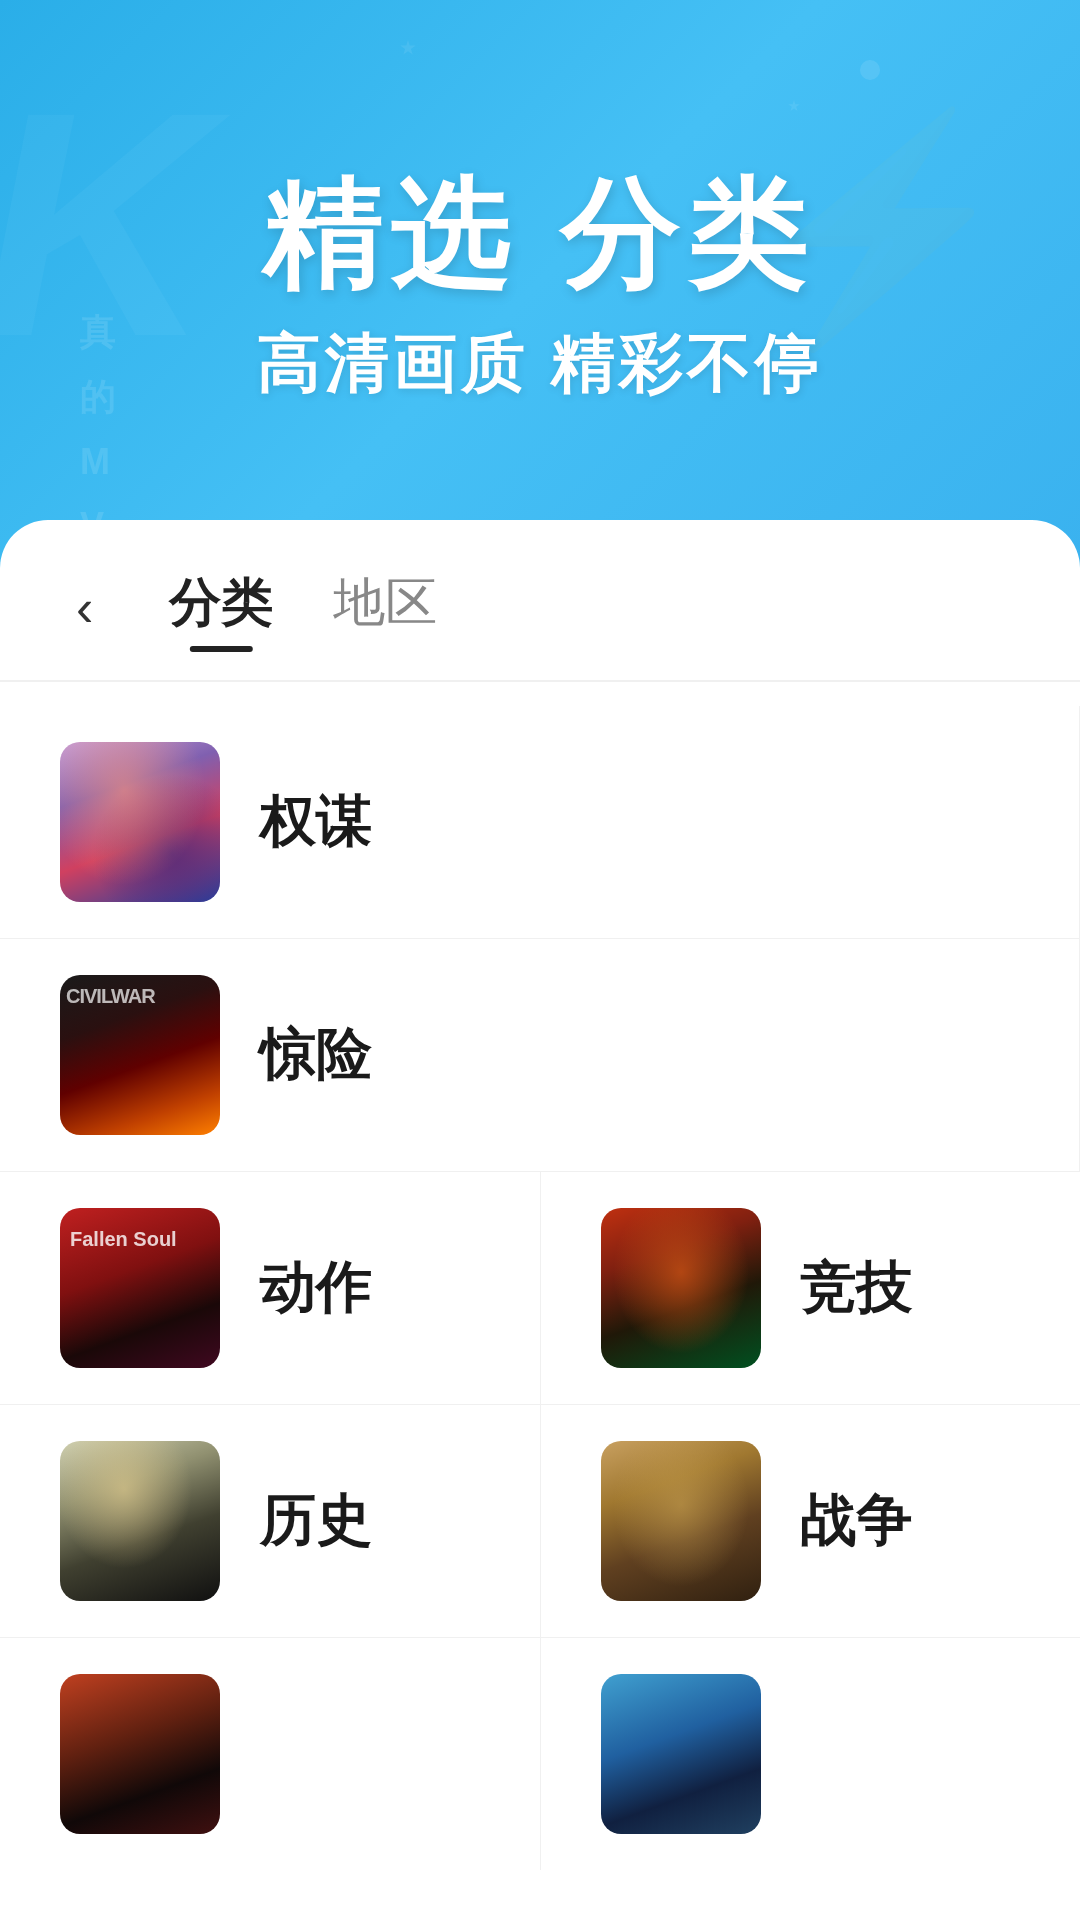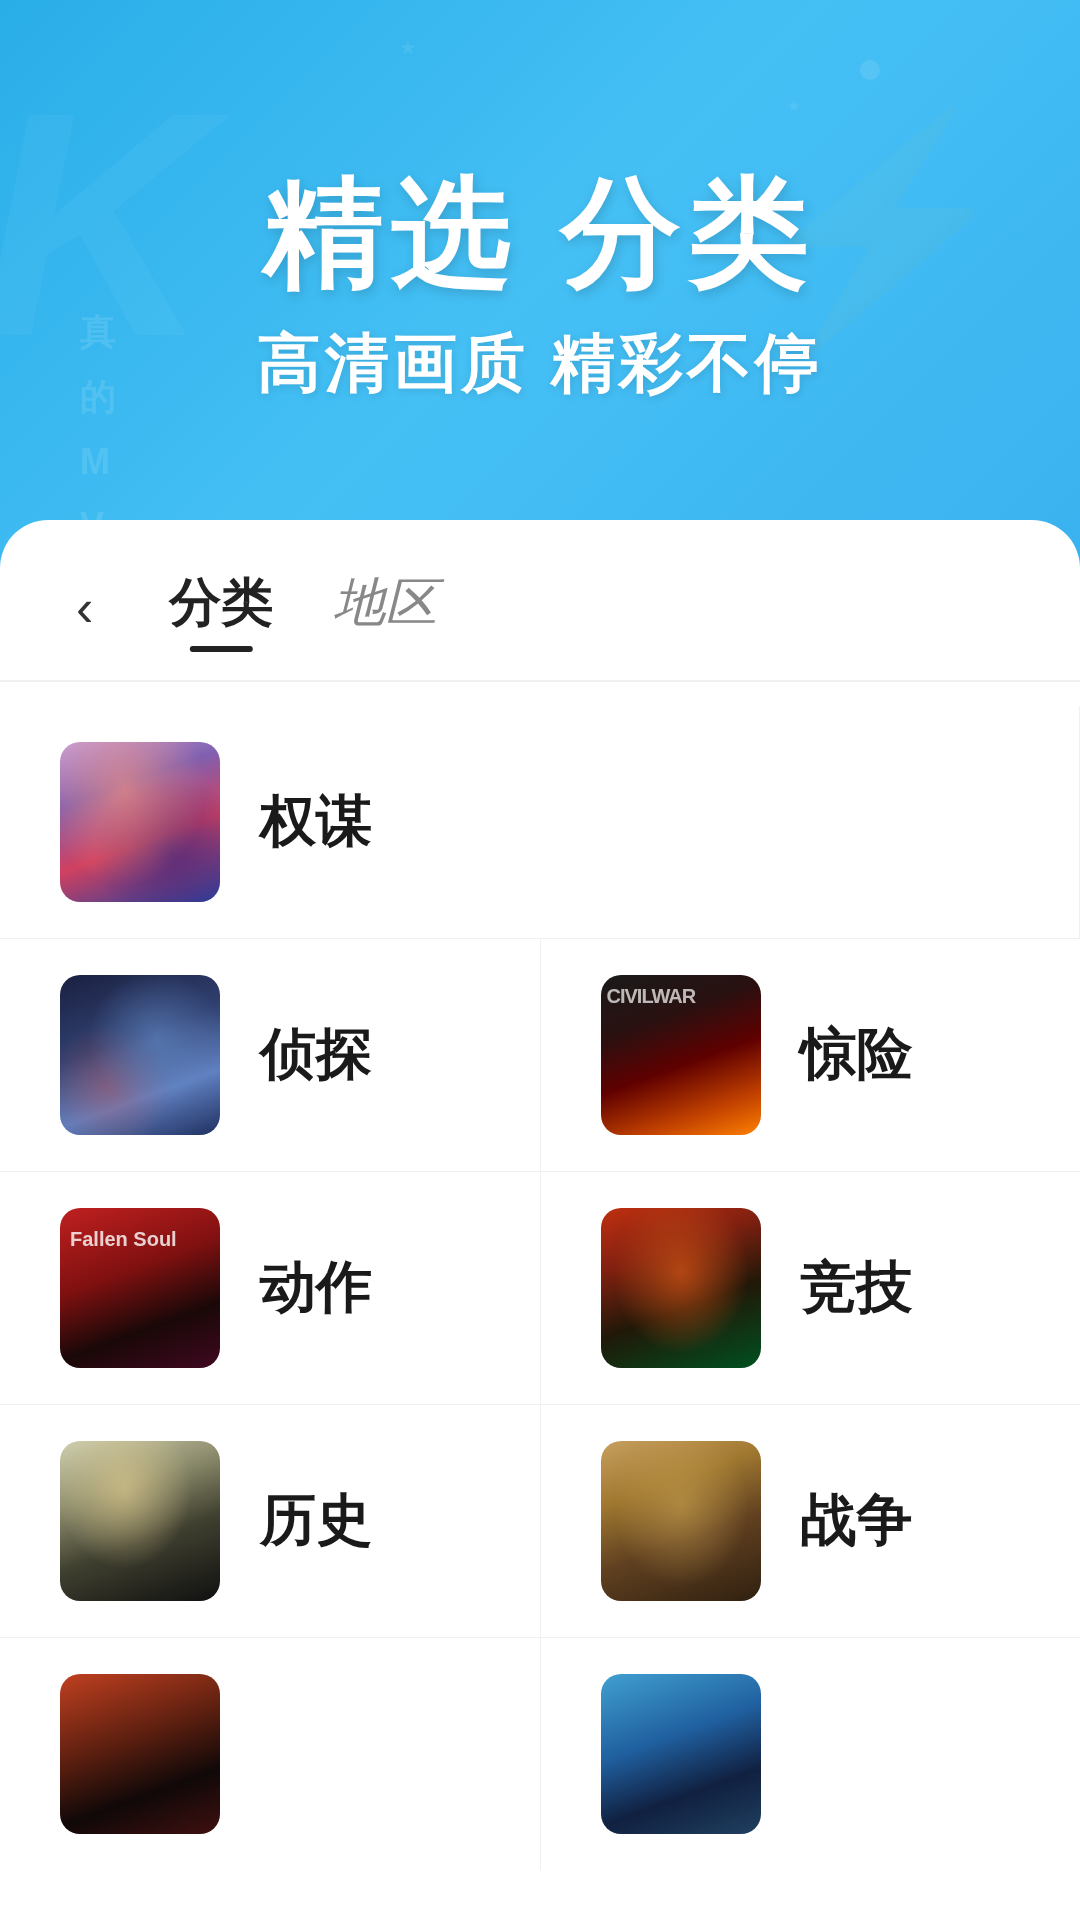--- a/index.html
+++ b/index.html
@@ -117,21 +117,20 @@
       transform: translateX(-50%);
       width: 60%;
       height: 6px;
       background: #222;
       border-radius: 3px;
     }
 
     .tab-item.inactive {
       color: #888;
       font-weight: normal;
-      font-style: italic;
     }
 
     
     .divider {
       height: 2px;
       background: #f0f0f0;
       margin: 32px 0 0 0;
     }
 
     
@@ -314,24 +313,20 @@
 
     <div class="category-row">
       <div class="category-item">
         <div class="category-thumb thumb-quanmou"></div>
         <span class="category-label">权谋</span>
       </div>
     </div>
 
     <div class="category-row">
       <div class="category-item">
-        <div class="category-thumb thumb-zhentan"></div>
-        <span class="category-label">侦探</span>
-      </div>
-      <div class="category-item">
         <div class="category-thumb thumb-jingxian"></div>
         <span class="category-label">惊险</span>
       </div>
     </div>
 
     <div class="category-row">
       <div class="category-item">
         <div class="category-thumb thumb-dongzuo"></div>
         <span class="category-label">动作</span>
       </div>

